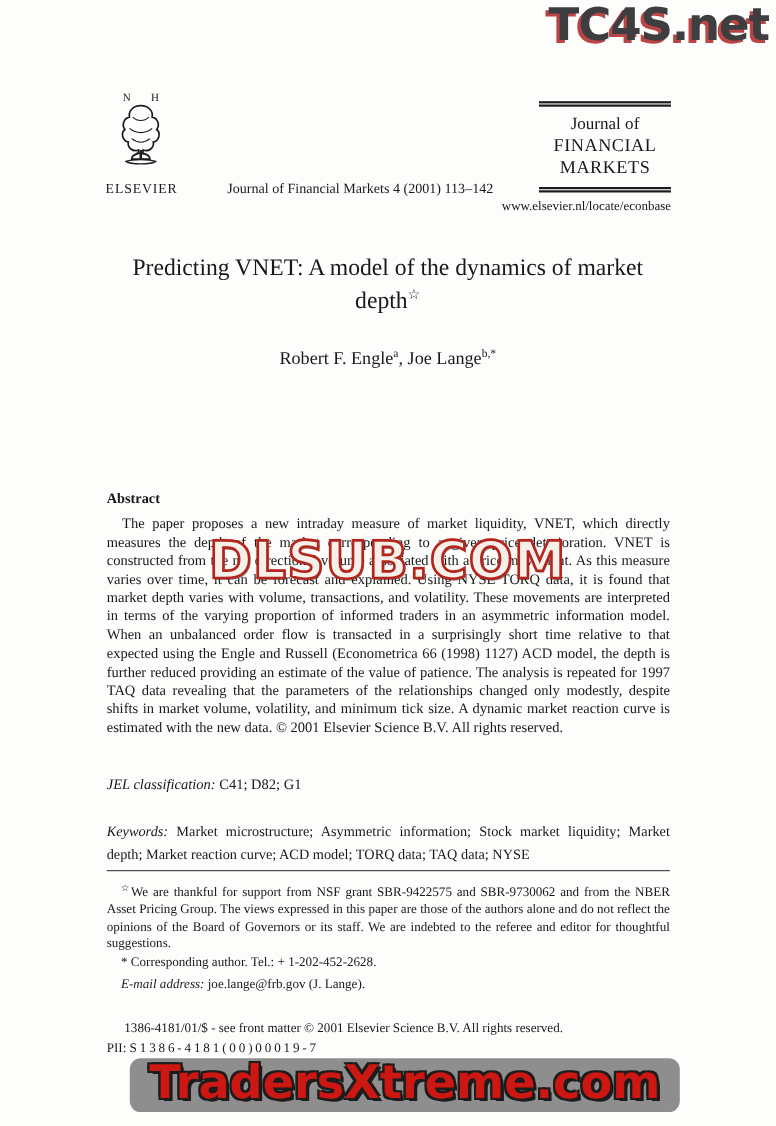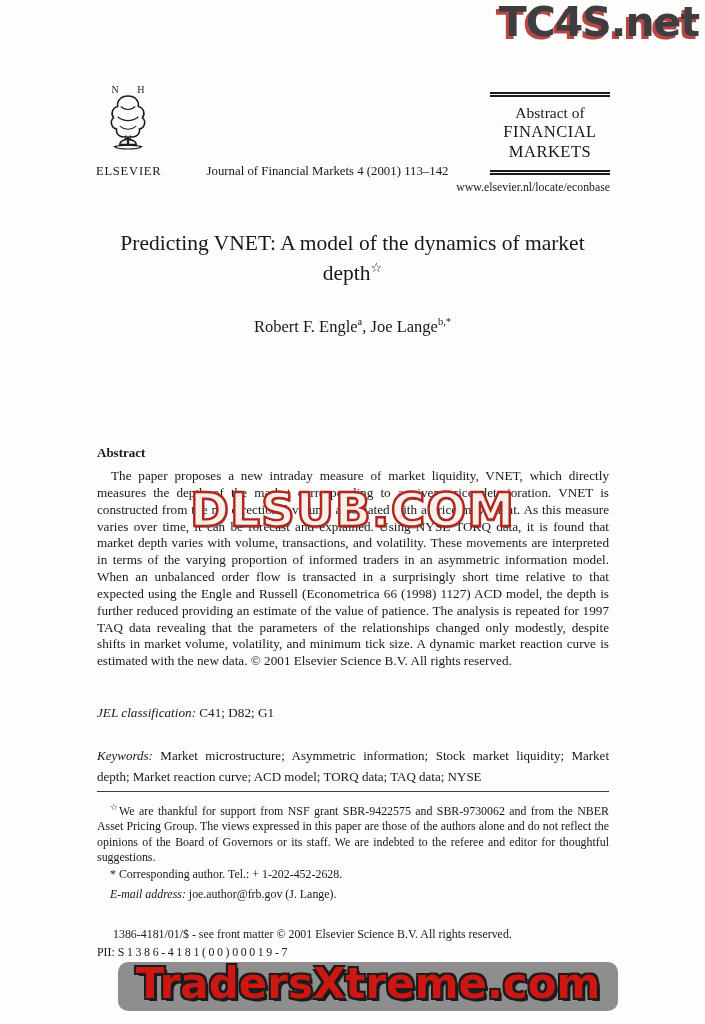--- a/index.html
+++ b/index.html
@@ -131,21 +131,21 @@
     <path d="M16 13 C20 17 26 17 30 13 M13 23 C19 28 27 28 33 23 M15 32 C20 36 26 36 31 32" fill="none" stroke="#1b1b1b" stroke-width="1"></path>
     <path d="M23 42 L23 50" stroke="#1b1b1b" stroke-width="2.2"></path>
     <path d="M19 45 C22 43 24 47 27 45" fill="none" stroke="#1b1b1b" stroke-width="1"></path>
     <path d="M10 52 C16 50 30 50 36 52 C32 55 14 55 10 52 Z" fill="none" stroke="#1b1b1b" stroke-width="1.2"></path>
   </svg>
 </div>
 <div class="abs" id="publisher">ELSEVIER</div>
 <div class="abs" id="citation">Journal of Financial Markets 4 (2001) 113–142</div>
 
 <div class="abs" id="journal-box">
-  <div class="jb1">Abstract of</div>
+  <div class="jb1">Journal of</div>
   <div class="jb2">FINANCIAL</div>
   <div class="jb3">MARKETS</div>
 </div>
 <div class="abs" id="website">www.elsevier.nl/locate/econbase</div>
 
 <h1 class="abs" id="title" style="margin:0;">
   <span>Predicting VNET: A model of the dynamics of market depth</span><sup>☆</sup>
 </h1>
 
 <div class="abs" id="authors">
@@ -164,19 +164,19 @@
 <div class="abs" id="keywords">
   <span class="ital">Keywords:</span><span> Market microstructure; Asymmetric information; Stock market liquidity; Market depth; Market reaction curve; ACD model; TORQ data; TAQ data; NYSE</span>
 </div>
 
 <div class="abs" id="fn-rule"></div>
 <div class="abs fn" id="fn-support">
   <sup>☆</sup><span>We are thankful for support from NSF grant SBR-9422575 and SBR-9730062 and from the NBER Asset Pricing Group. The views expressed in this paper are those of the authors alone and do not reflect the opinions of the Board of Governors or its staff. We are indebted to the referee and editor for thoughtful suggestions.</span>
 </div>
 <div class="abs fn" id="fn-corresponding">* Corresponding author. Tel.: + 1-202-452-2628.</div>
 <div class="abs fn" id="fn-email">
-  <span class="ital">E-mail address:</span><span> joe.author@frb.gov (J. Lange).</span>
+  <span class="ital">E-mail address:</span><span> joe.lange@frb.gov (J. Lange).</span>
 </div>
 
 <div class="abs" id="footer-front">1386-4181/01/$ - see front matter  ©  2001 Elsevier Science B.V. All rights reserved.</div>
 <div class="abs" id="footer-pii">
   <span>PII: </span><span class="pii-code">S1386-4181(00)00019-7</span>
 </div>
 
 </body></html>

